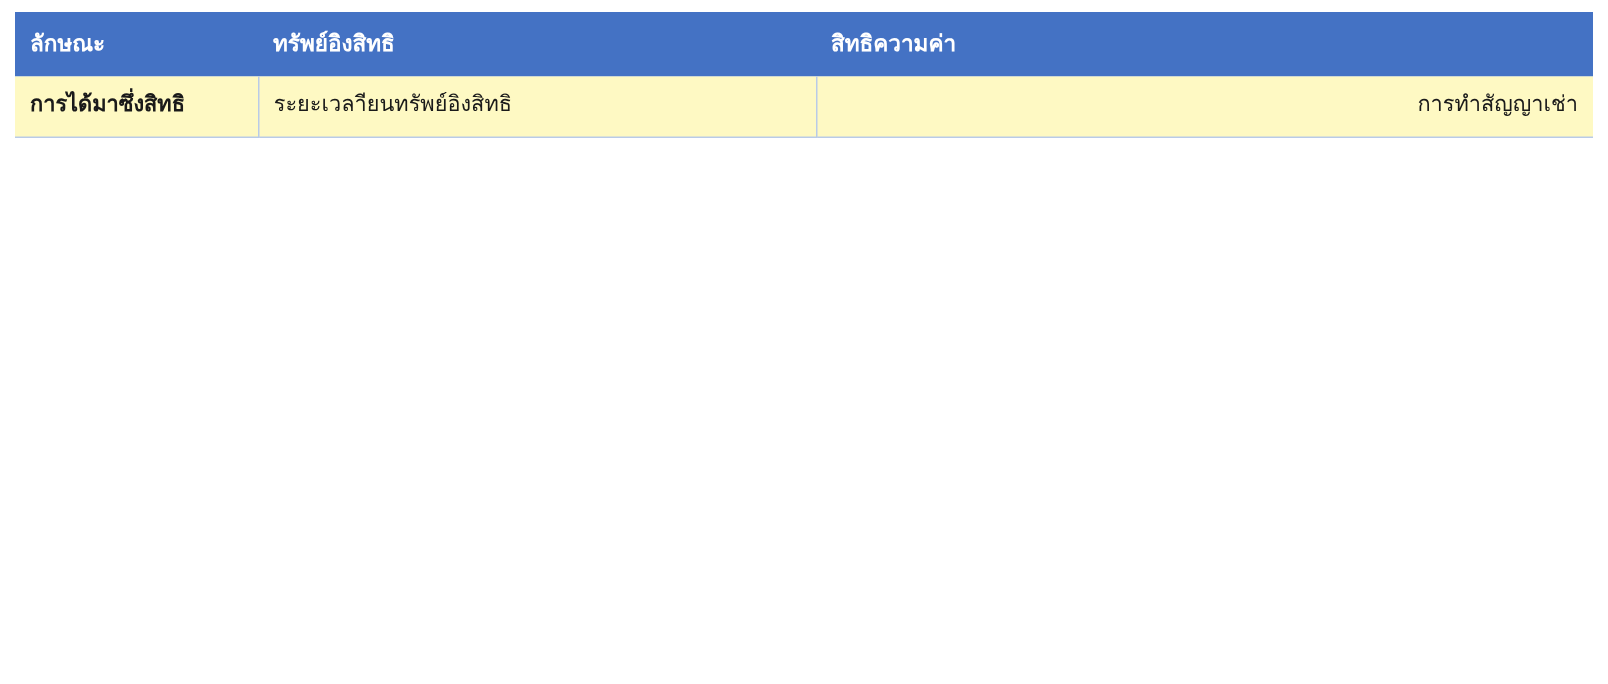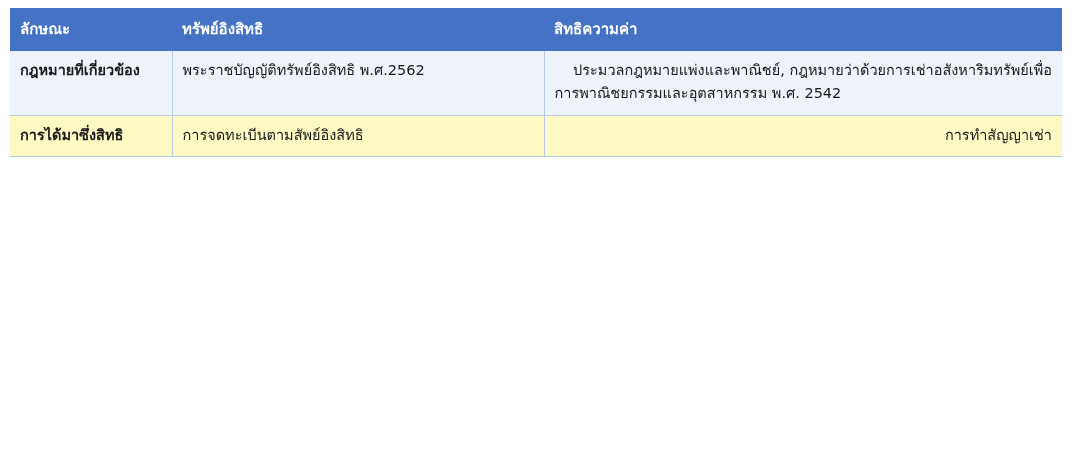--- a/index.html
+++ b/index.html
@@ -75,25 +75,20 @@
       <col class="c2">
     </colgroup>
     <thead>
       <tr>
         <th>ลักษณะ</th>
         <th>ทรัพย์อิงสิทธิ</th>
         <th>สิทธิความค่า</th>
       </tr>
     </thead>
     <tbody>
-      <tr class="shaded">
-        <td class="label">กฎหมายที่เกี่ยวข้อง</td>
-        <td>พระราชบัญญัติทรัพย์อิงสิทธิ พ.ศ.2562</td>
-        <td class="justify">ประมวลกฎหมายแพ่งและพาณิชย์, กฎหมายว่าด้วยการเช่าอสังหาริมทรัพย์เพื่อการพาณิชยกรรมและอุตสาหกรรม พ.ศ. 2542</td>
-      </tr>
       <tr class="plain">
         <td class="label">การได้มาซึ่งสิทธิ</td>
-        <td>การจดทะเบีนตามสัพย์อิงสิทธิ</td>
+        <td>ระยะเวลาียนทรัพย์อิงสิทธิ</td>
         <td>การทำสัญญาเช่า</td>
       </tr>
     </tbody>
   </table>
 </div>
 
 </body></html>

